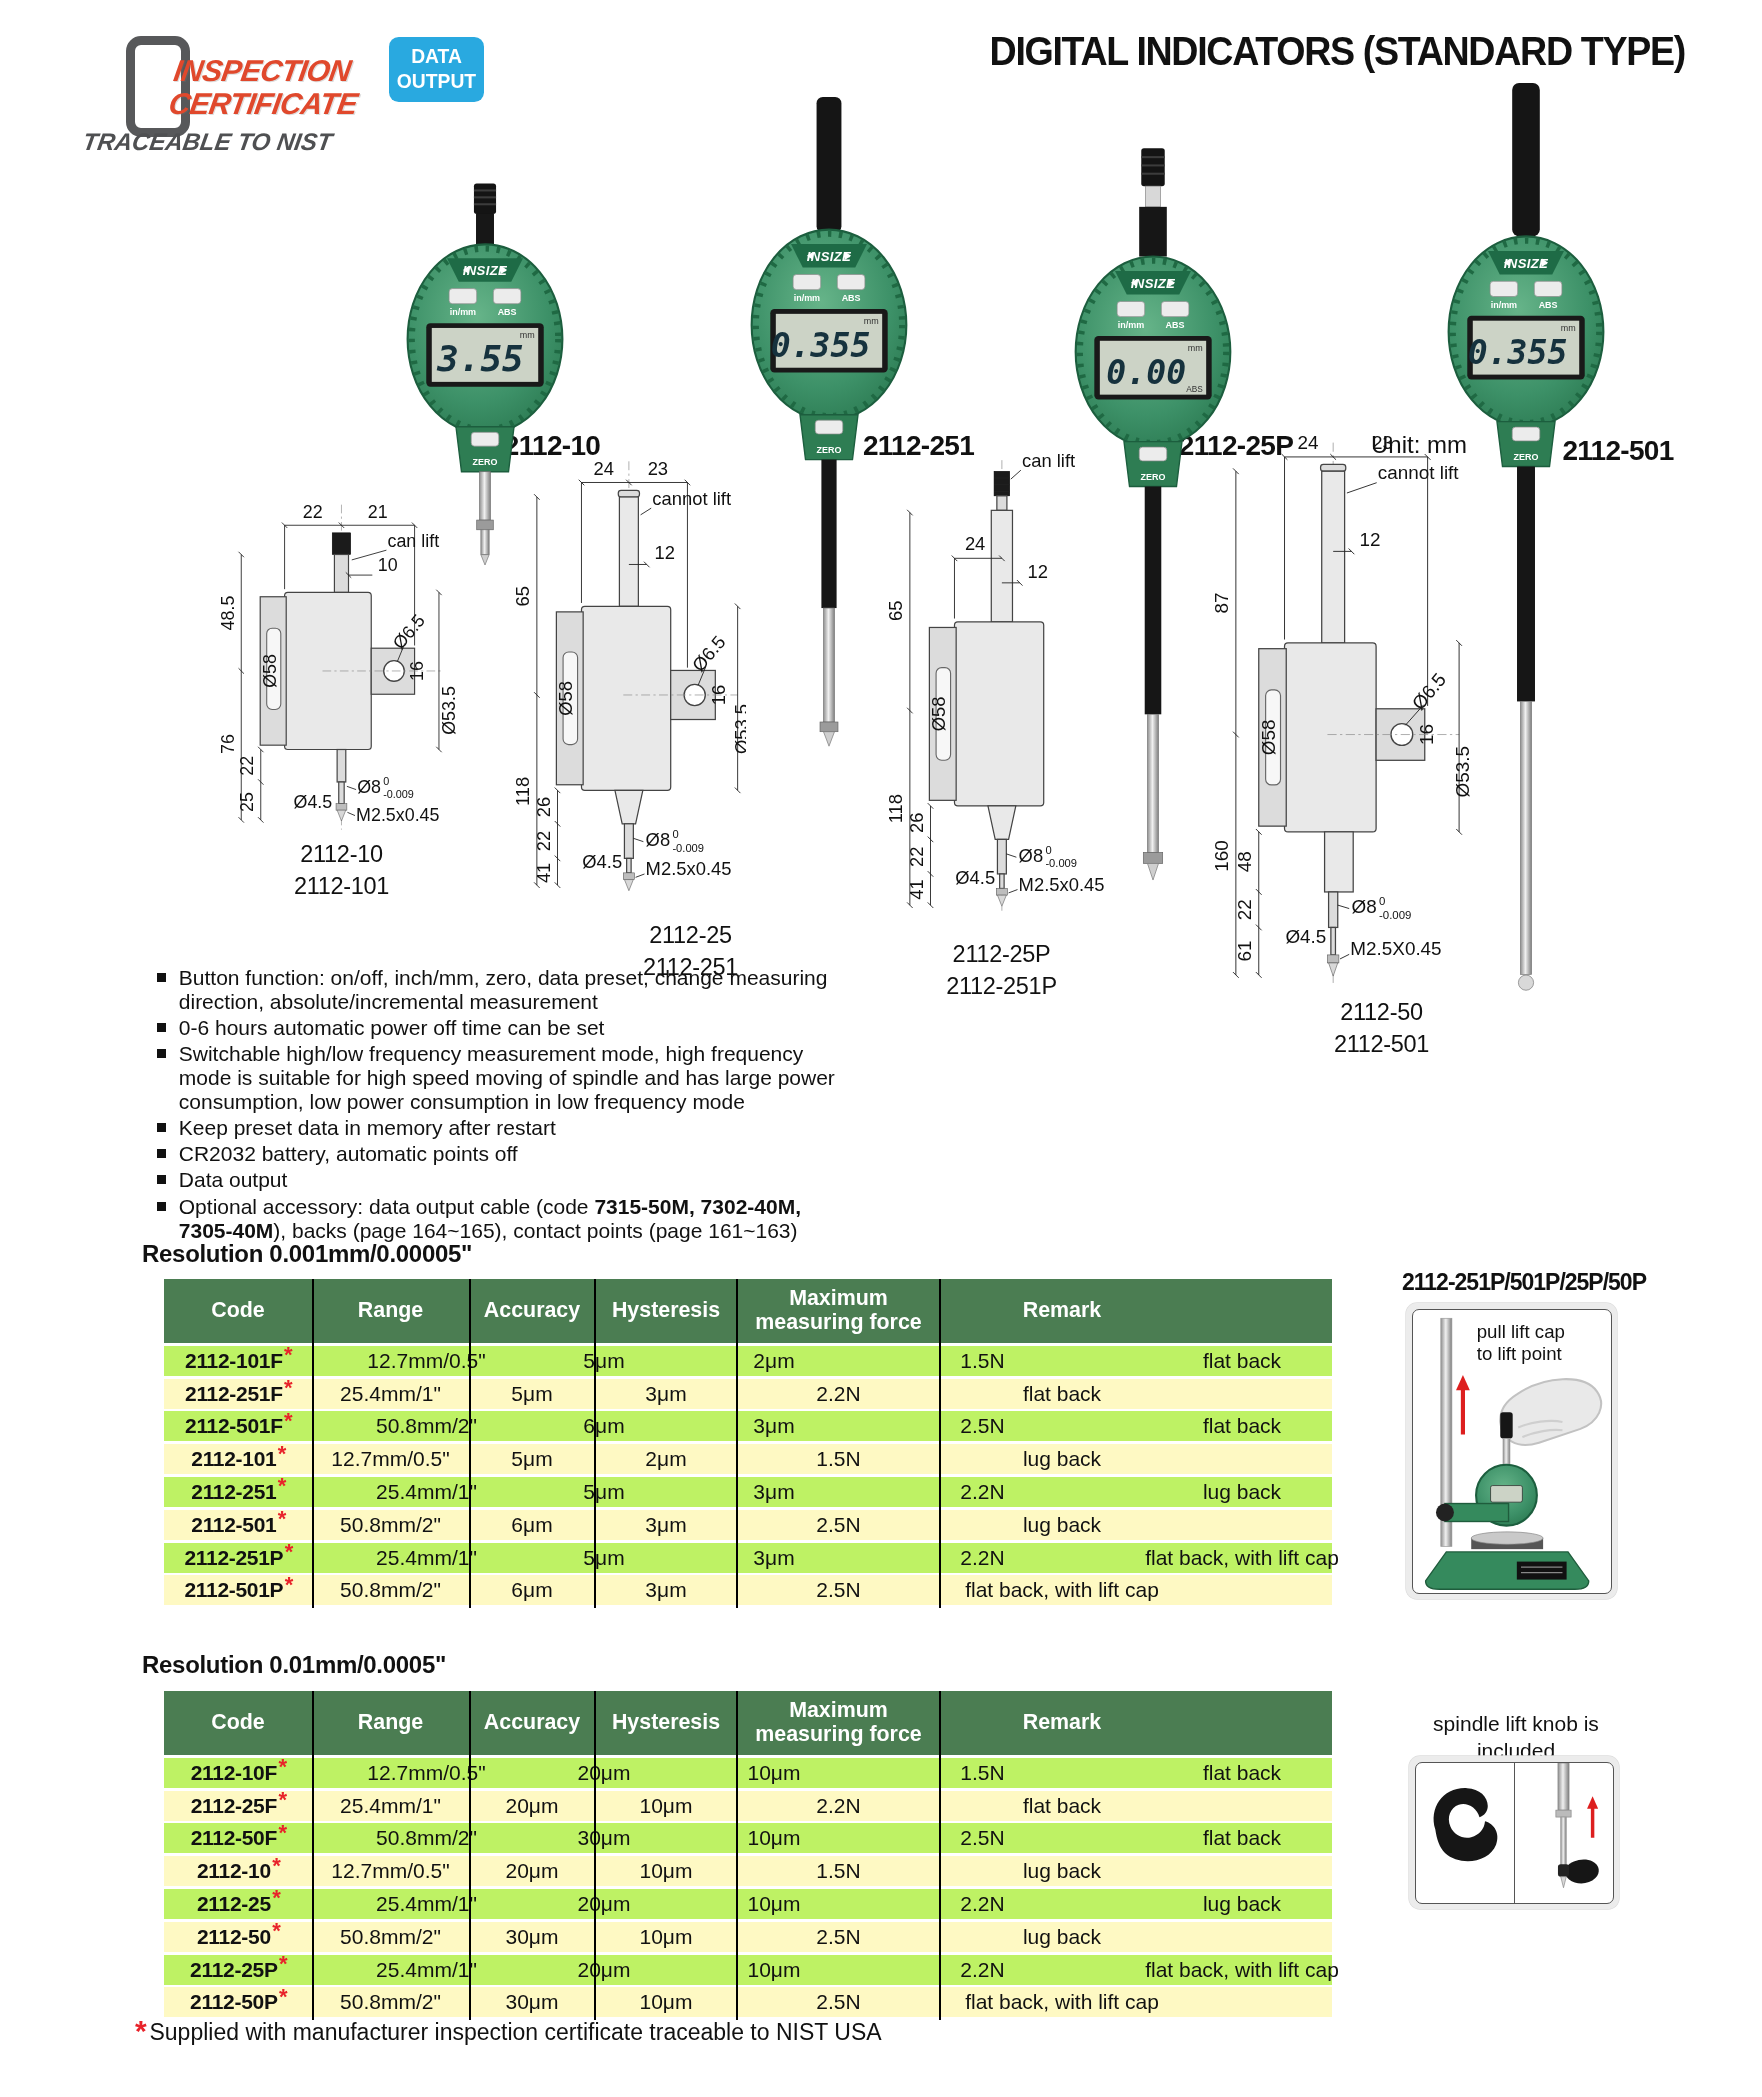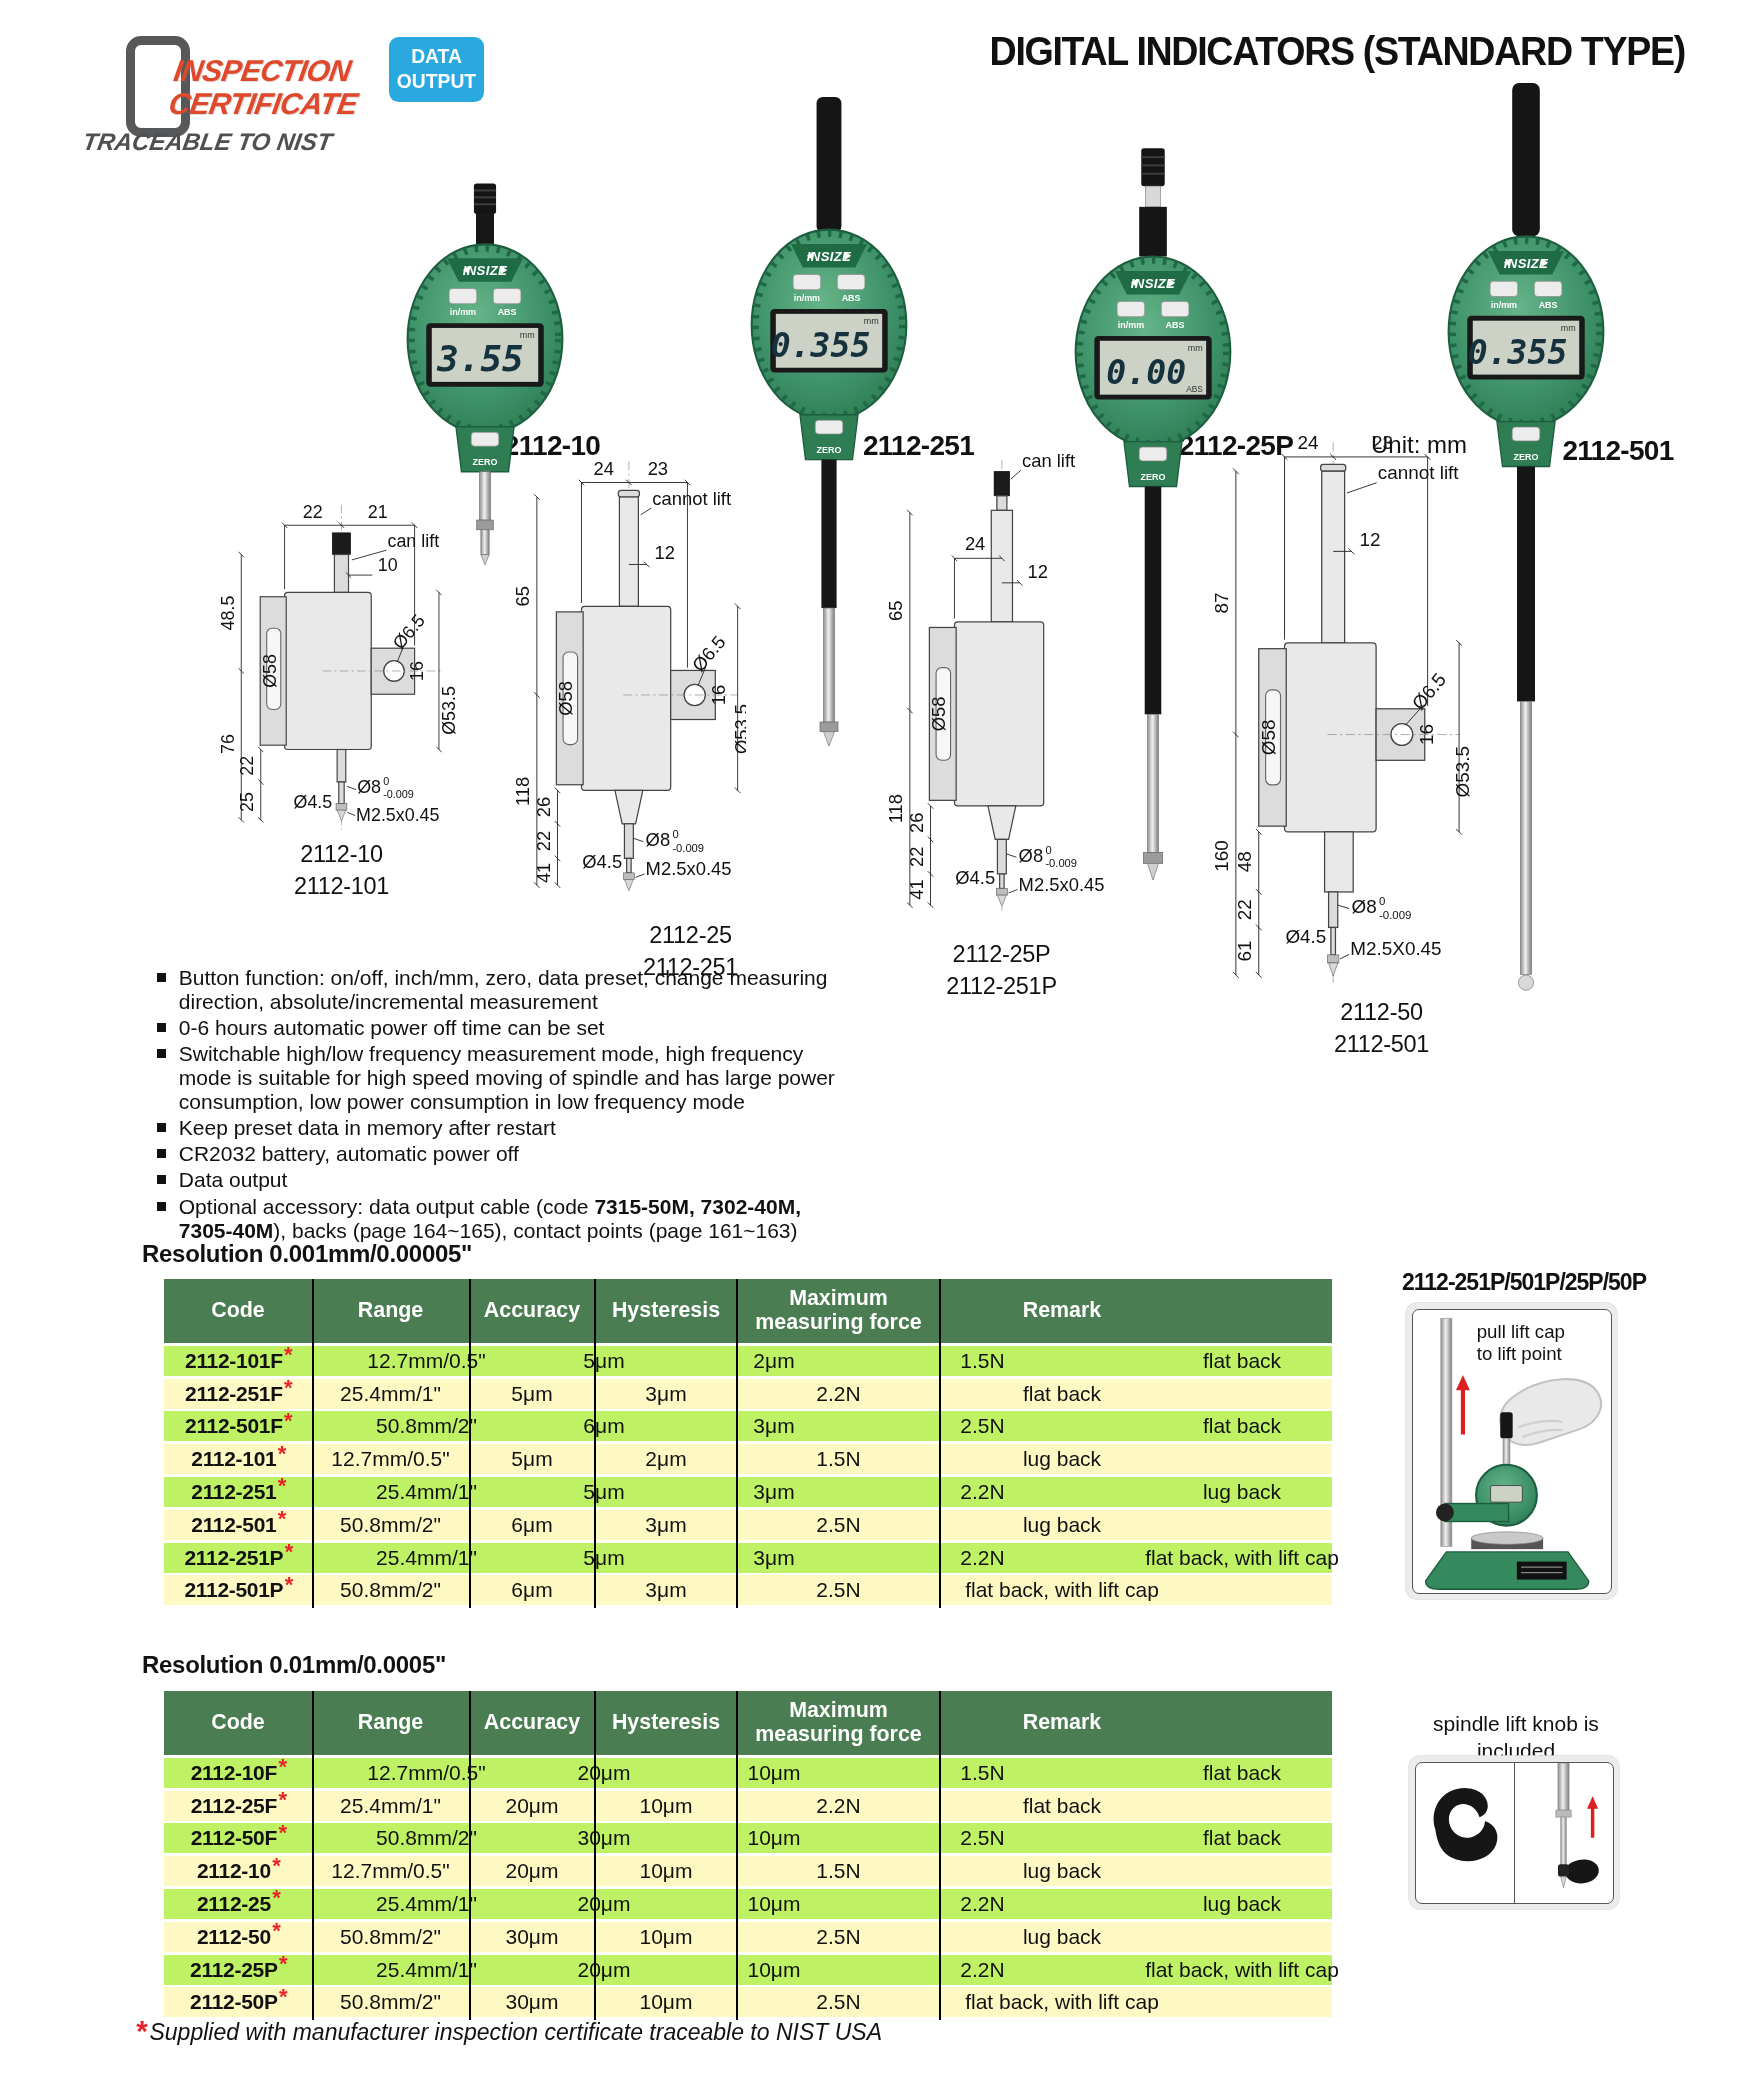--- a/index.html
+++ b/index.html
@@ -49,21 +49,21 @@
   .td.code{font-weight:700;letter-spacing:-0.3px;}
   .ast{color:#e8232a;font-weight:700;font-size:22px;position:relative;top:-5.5px;left:1.4px;}
   .vline{position:absolute;top:0;width:2.1px;height:329px;background:#000;}
   .r-g{background:#bef264;gap:36px;} .r-l{background:#fef9c3;}
   
   .aside-h{font-weight:700;font-size:23px;letter-spacing:-1px;white-space:nowrap;}
   .card{background:#ececec;border-radius:11px;padding:5.5px;box-shadow:0 0 0 0.7px #ddd;}
   .card-in{background:#fff;border:1.4px solid #555;border-radius:7px;width:100%;height:100%;box-sizing:border-box;overflow:hidden;}
   .caption{font-size:21px;text-align:center;line-height:1.3;}
   
-  .footnote{position:absolute;left:135px;top:2014px;font-size:23px;font-style:italic;}
+  .footnote{position:absolute;left:135px;top:2014px;font-size:23px;}
   .fn-ast{color:#e8232a;font-weight:700;font-size:30px;vertical-align:-1.4px;margin-right:2.8px;}
 </style>
 </head>
 <body>
 
 <div class="page">
 
   <svg width="0" height="0" style="position:absolute">
     <defs>
       <radialGradient id="gbody" cx="45%" cy="38%" r="75%">
@@ -429,21 +429,21 @@
     <div class="feat">
         <span class="sq"></span>
         <span><span>Switchable high/low frequency measurement mode, high frequency mode is suitable for high speed moving of spindle and has large power consumption, low power consumption in low frequency mode</span><b></b><span></span></span>
       </div>
     <div class="feat">
         <span class="sq"></span>
         <span><span>Keep preset data in memory after restart</span><b></b><span></span></span>
       </div>
     <div class="feat">
         <span class="sq"></span>
-        <span><span>CR2032 battery, automatic power off</span><b></b><span></span></span>
+        <span><span>CR2032 battery, automatic points off</span><b></b><span></span></span>
       </div>
     <div class="feat">
         <span class="sq"></span>
         <span><span>Data output</span><b></b><span></span></span>
       </div>
     <div class="feat">
         <span class="sq"></span>
         <span><span>Optional accessory: data output cable (code </span><b>7315-50M, 7302-40M, 7305-40M</b><span>), backs (page 164~165), contact points (page 161~163)</span></span>
       </div>
   </div>

